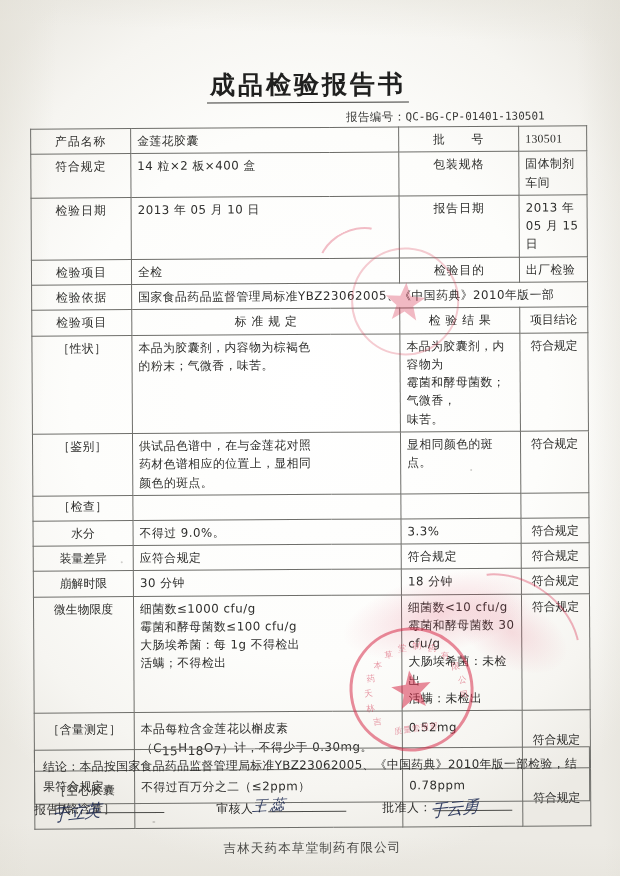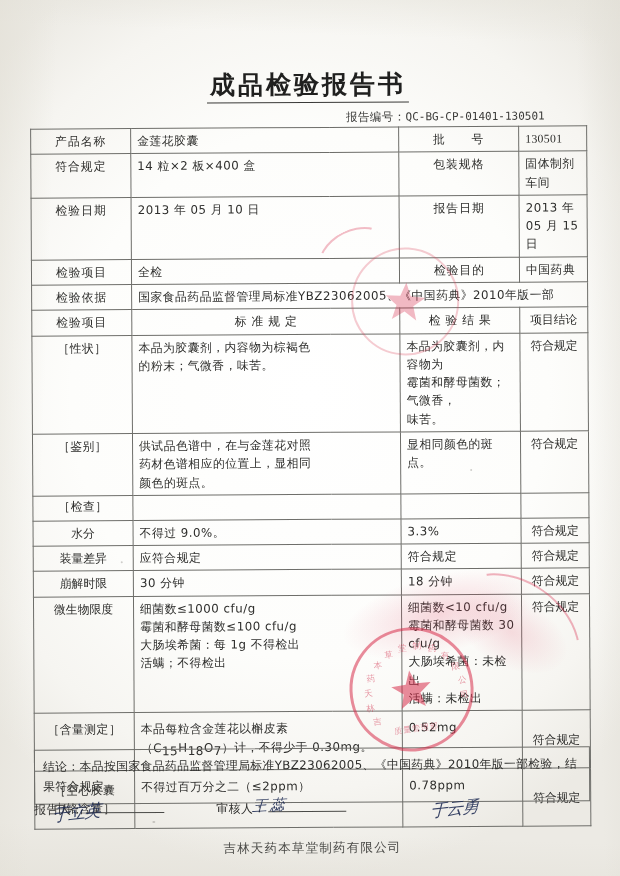--- a/index.html
+++ b/index.html
@@ -287,21 +287,21 @@
       <tr>
         <td class="lbl">检验日期</td>
         <td class="val" colspan="2">2013 年 05 月 10 日</td>
         <td class="lbl">报告日期</td>
         <td class="val">2013 年 05 月 15 日</td>
       </tr>
       <tr>
         <td class="lbl">检验项目</td>
         <td class="val" colspan="2">全检</td>
         <td class="lbl">检验目的</td>
-        <td class="val">中国药典</td>
+        <td class="val">出厂检验</td>
       </tr>
       <tr>
         <td class="lbl">检验依据</td>
         <td class="val" colspan="4">国家食品药品监督管理局标准YBZ23062005、《中国药典》2010年版一部</td>
       </tr>
 
       <tr>
         <td class="lbl">检验项目</td>
         <td class="hdr" colspan="2">标准规定</td>
         <td class="hdr">检验结果</td>
@@ -400,20 +400,23 @@
   </table>
 
   <div class="concl">结论：本品按国家食品药品监督管理局标准YBZ23062005、《中国药典》2010年版一部检验，结果符合规定。</div>
 
   <div class="signrow">
     <div class="sig sig-a">
       <span>报告人：</span><span class="line"></span>
     </div>
     <div class="sig sig-b">
       <span>审核人：</span><span class="line"></span>
+    </div>
+    <div class="sig sig-c">
+      <span>批准人：</span><span class="line"></span>
     </div>
   </div>
 
   <div class="hand hand-1">于立英</div>
   <div class="hand hand-2">王 蕊</div>
   <div class="hand hand-3">于云勇</div>
 
   <div class="company">吉林天药本草堂制药有限公司</div>
 
   <div class="smear smear-1"></div>

